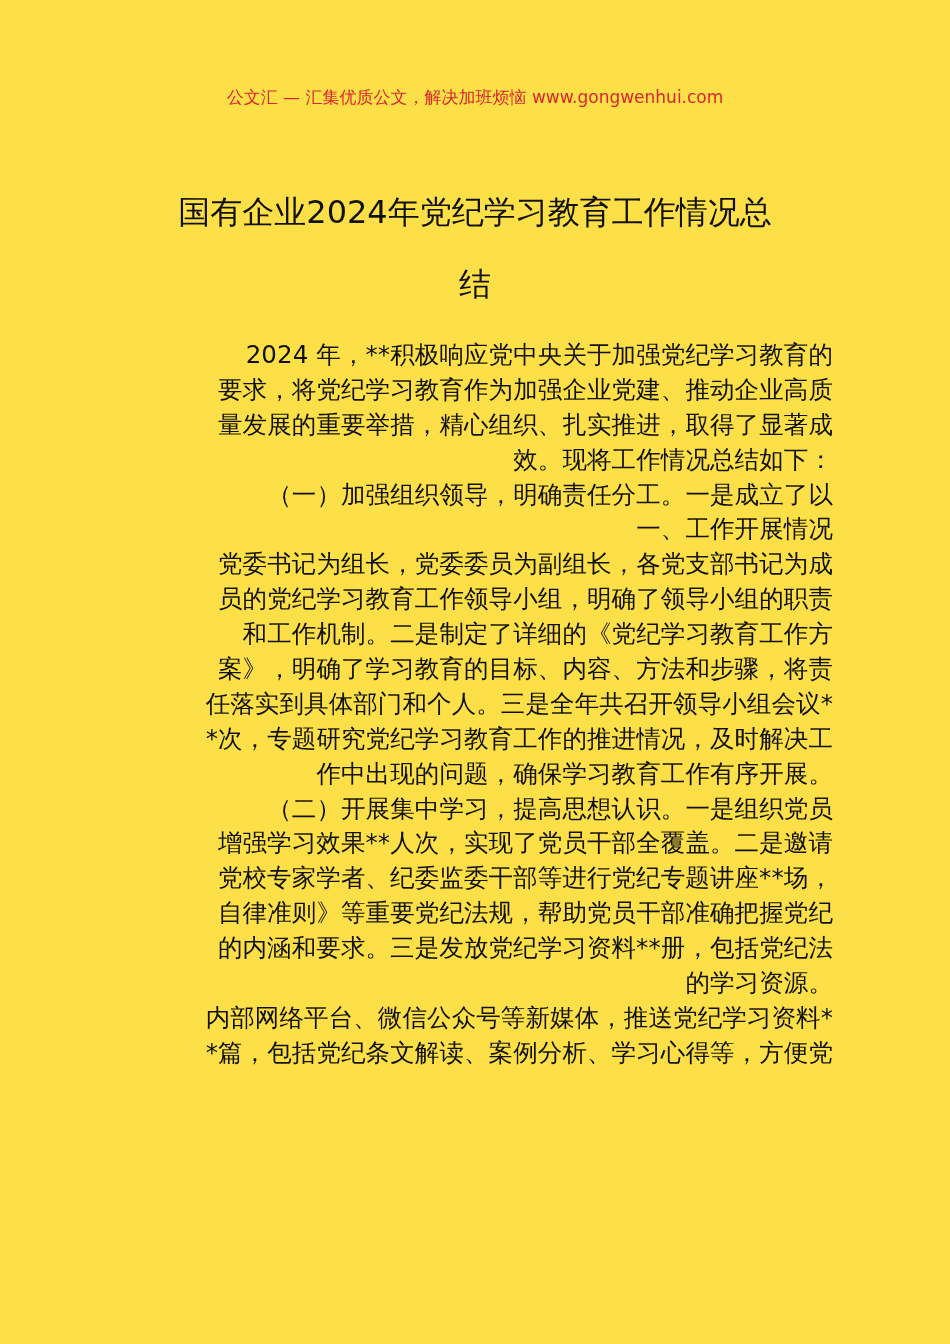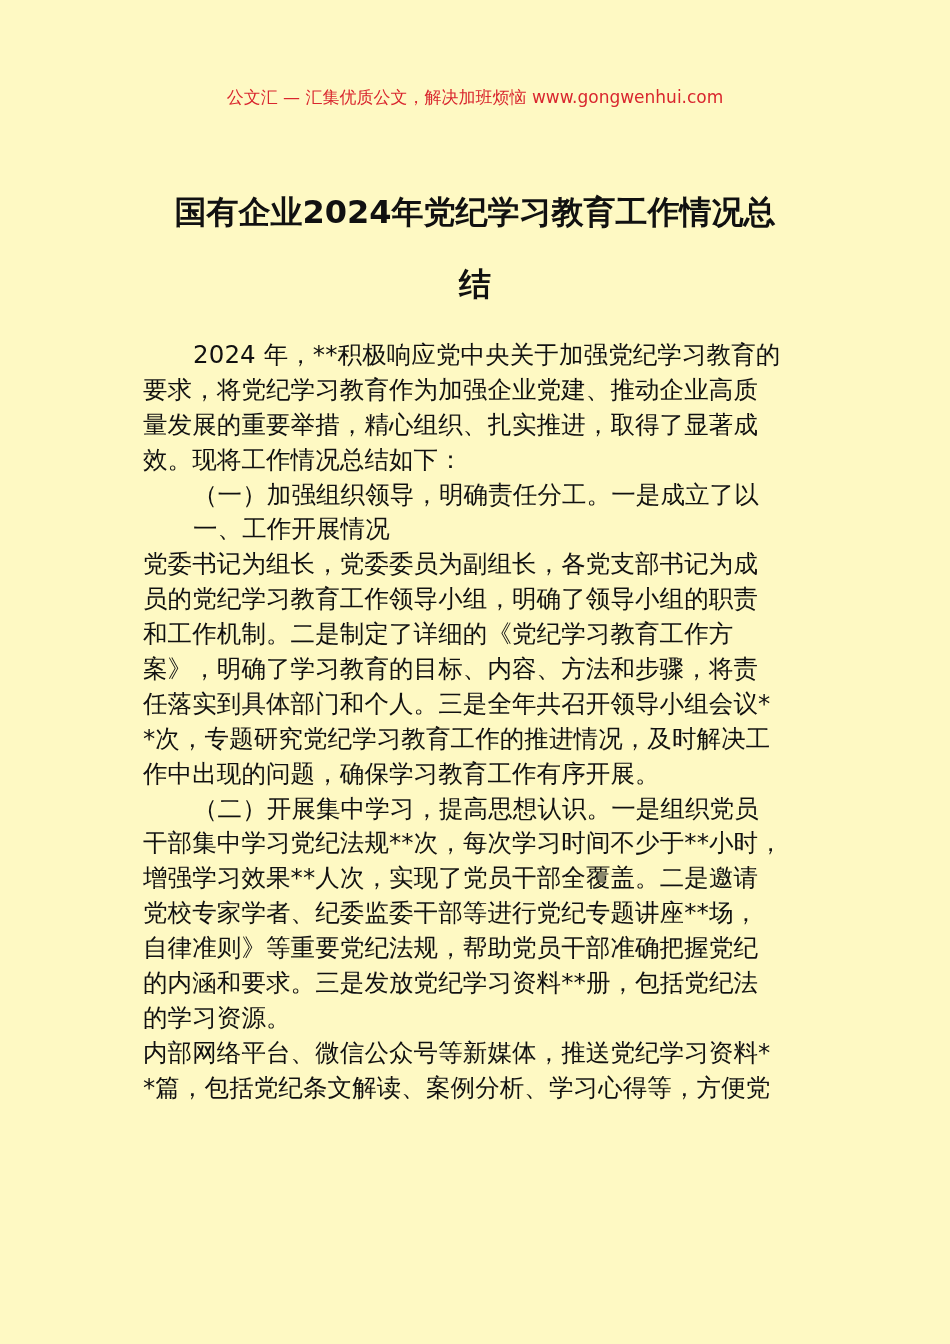--- a/index.html
+++ b/index.html
@@ -12,21 +12,21 @@
       height: 1344px;
       position: relative;
       overflow: hidden;
       font-family: "DejaVu Sans", sans-serif;
       color: #111111;
     }
     .page {
       position: absolute;
       left: 0; top: 0;
       width: 950px; height: 1344px;
-      background: #fef9c3;
+      background: #fde047;
     }
     .header-banner {
       position: absolute;
       top: 86px;
       left: 0;
       width: 950px;
       text-align: center;
       font-size: 17px;
       line-height: 22px;
       color: #d9262e;
@@ -34,29 +34,30 @@
     }
     .title {
       position: absolute;
       top: 176px;
       left: 120px;
       width: 710px;
       text-align: center;
       font-size: 32px;
       line-height: 72px;
       font-family: "DejaVu Sans", sans-serif;
-      font-weight: bold;
+      font-weight: normal;
       color: #111111;
       margin: 0;
     }
     .body-text {
       position: absolute;
       top: 338px;
       left: 143px;
       width: 690px;
+      text-align: right;
     }
     .line {
       height: 34.9px;
       line-height: 34.9px;
       font-size: 24.5px;
       white-space: nowrap;
       letter-spacing: 0.1px;
       font-family: "DejaVu Sans", sans-serif;
     }
     .line.indent {
@@ -82,21 +83,20 @@
     <div class="line indent">（一）加强组织领导，明确责任分工。一是成立了以</div>
     <div class="line indent">一、工作开展情况</div>
     <div class="line">党委书记为组长，党委委员为副组长，各党支部书记为成</div>
     <div class="line">员的党纪学习教育工作领导小组，明确了领导小组的职责</div>
     <div class="line">和工作机制。二是制定了详细的《党纪学习教育工作方</div>
     <div class="line">案》，明确了学习教育的目标、内容、方法和步骤，将责</div>
     <div class="line">任落实到具体部门和个人。三是全年共召开领导小组会议*</div>
     <div class="line">*次，专题研究党纪学习教育工作的推进情况，及时解决工</div>
     <div class="line">作中出现的问题，确保学习教育工作有序开展。</div>
     <div class="line indent">（二）开展集中学习，提高思想认识。一是组织党员</div>
-    <div class="line">干部集中学习党纪法规**次，每次学习时间不少于**小时，</div>
     <div class="line">增强学习效果**人次，实现了党员干部全覆盖。二是邀请</div>
     <div class="line">党校专家学者、纪委监委干部等进行党纪专题讲座**场，</div>
     <div class="line">自律准则》等重要党纪法规，帮助党员干部准确把握党纪</div>
     <div class="line">的内涵和要求。三是发放党纪学习资料**册，包括党纪法</div>
     <div class="line">的学习资源。</div>
     <div class="line">内部网络平台、微信公众号等新媒体，推送党纪学习资料*</div>
     <div class="line">*篇，包括党纪条文解读、案例分析、学习心得等，方便党</div>
   </div>
 </div>
 

